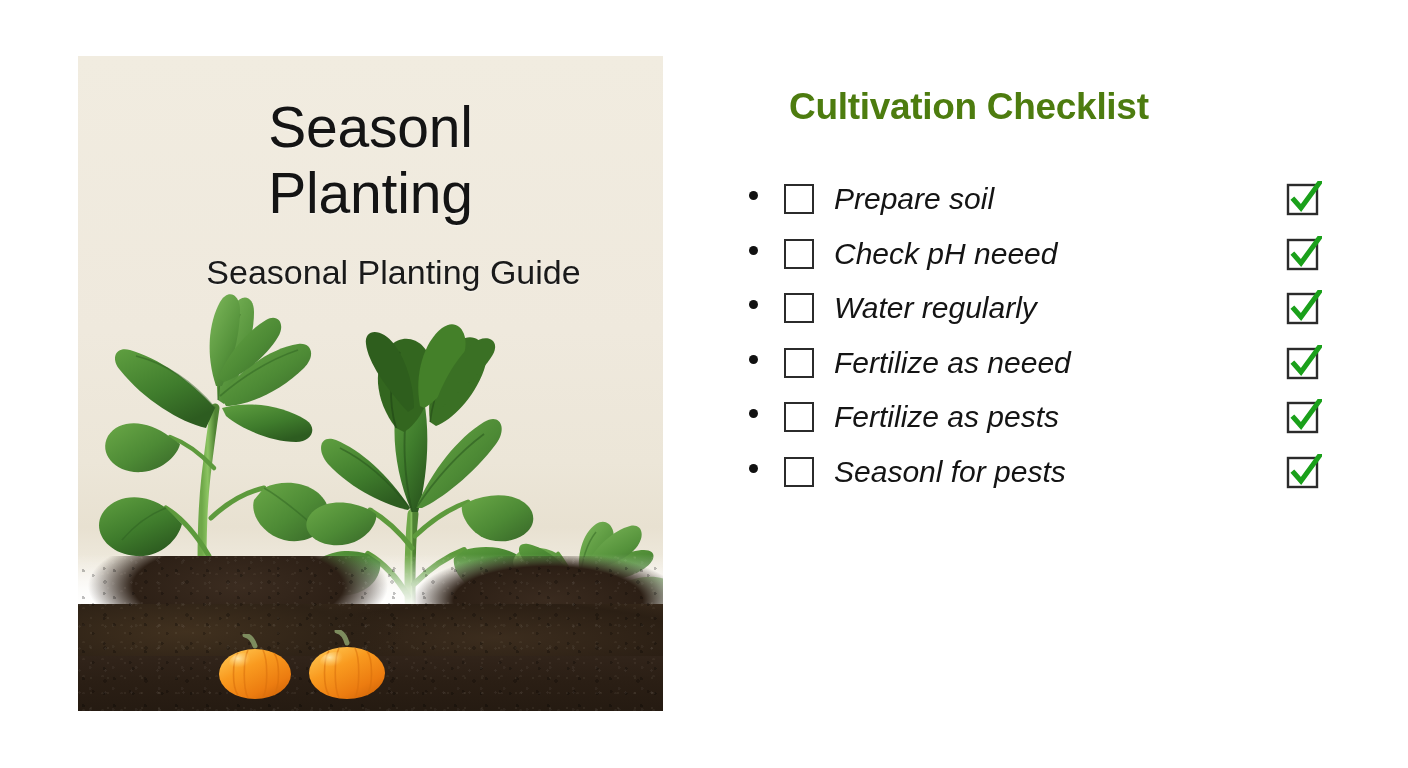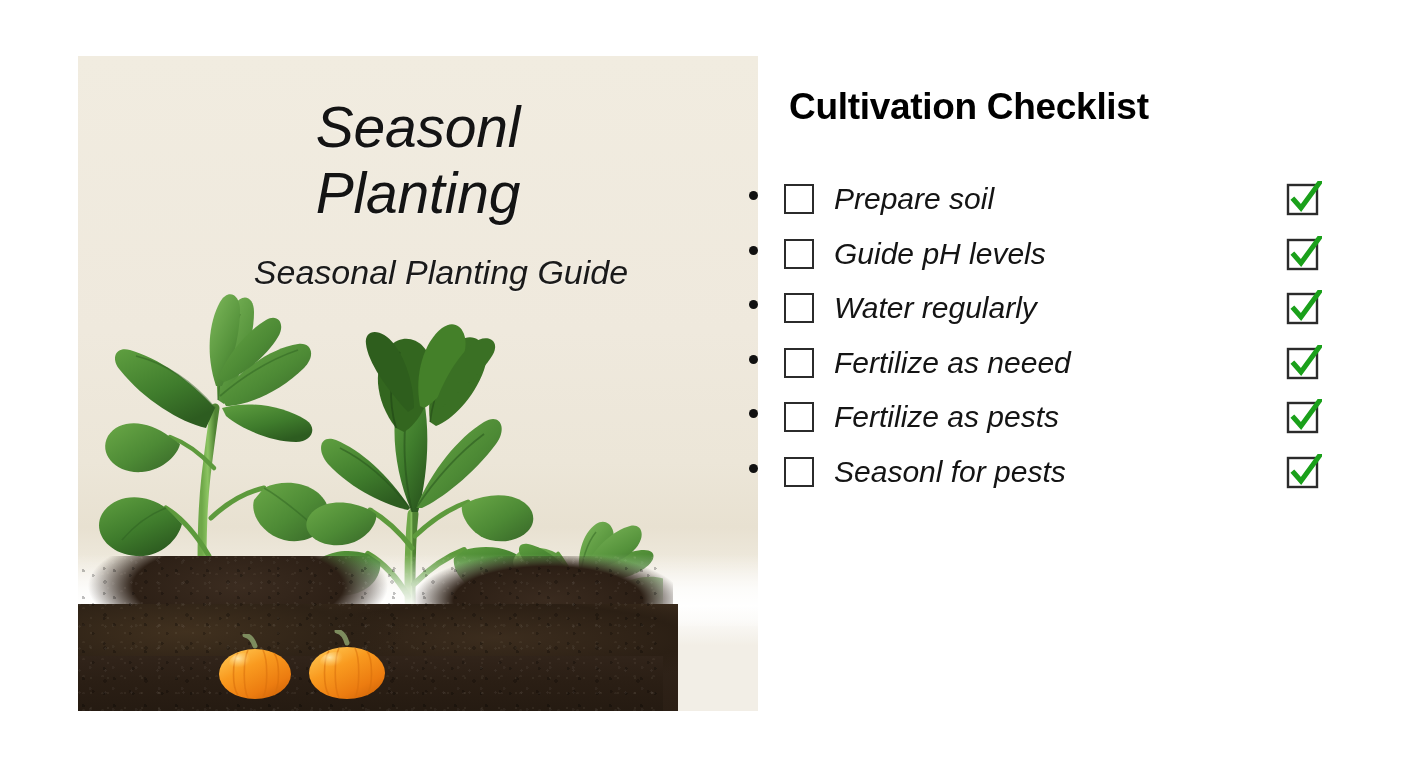--- a/index.html
+++ b/index.html
@@ -14,25 +14,24 @@
     overflow: hidden;
     font-family: "Liberation Sans", sans-serif;
     -webkit-font-smoothing: antialiased;
   }
 
   
   #poster-card {
     position: absolute;
     left: 78px;
     top: 56px;
-    width: 680px;
+    width: 585px;
     height: 655px;
     overflow: hidden;
     background: #efeade;
-    font-style: italic;
   }
   
   #poster-backdrop {
     position: absolute;
     inset: 0;
     background:
       linear-gradient(180deg,
         #f1ece0 0%,
         #efe9dd 42%,
         #ece6d8 62%,
@@ -150,21 +149,21 @@
     top: 56px;
     width: 620px;
     height: 600px;
   }
   #checklist-title {
     position: absolute;
     left: 49px;
     top: 30px;
     font-size: 37px;
     font-weight: 700;
-    color: #000000;
+    color: #4d7c0f;
     letter-spacing: -0.3px;
     white-space: nowrap;
   }
   #checklist-items {
     position: absolute;
     left: 0;
     top: 117px;
     width: 620px;
     font-style: italic;
   }
@@ -397,21 +396,21 @@
         <svg viewBox="0 0 36 36" xmlns="http://www.w3.org/2000/svg">
           <rect x="2" y="4" width="29" height="29" fill="#ffffff" stroke="#2b2b2b" stroke-width="2.4"></rect>
           <path d="M8 19 L15 27 L34 1" stroke="#1aa01a" stroke-width="5" fill="none" stroke-linecap="square" stroke-linejoin="miter"></path>
         </svg>
       </span>
     </div>
 
     <div class="checklist-row">
       <span class="row-bullet"></span>
       <span class="row-checkbox"></span>
-      <span class="row-label">Guide pH levels</span>
+      <span class="row-label">Check pH neeed</span>
       <span class="row-status">
         <svg viewBox="0 0 36 36" xmlns="http://www.w3.org/2000/svg">
           <rect x="2" y="4" width="29" height="29" fill="#ffffff" stroke="#2b2b2b" stroke-width="2.4"></rect>
           <path d="M8 19 L15 27 L34 1" stroke="#1aa01a" stroke-width="5" fill="none" stroke-linecap="square" stroke-linejoin="miter"></path>
         </svg>
       </span>
     </div>
 
     <div class="checklist-row">
       <span class="row-bullet"></span>

